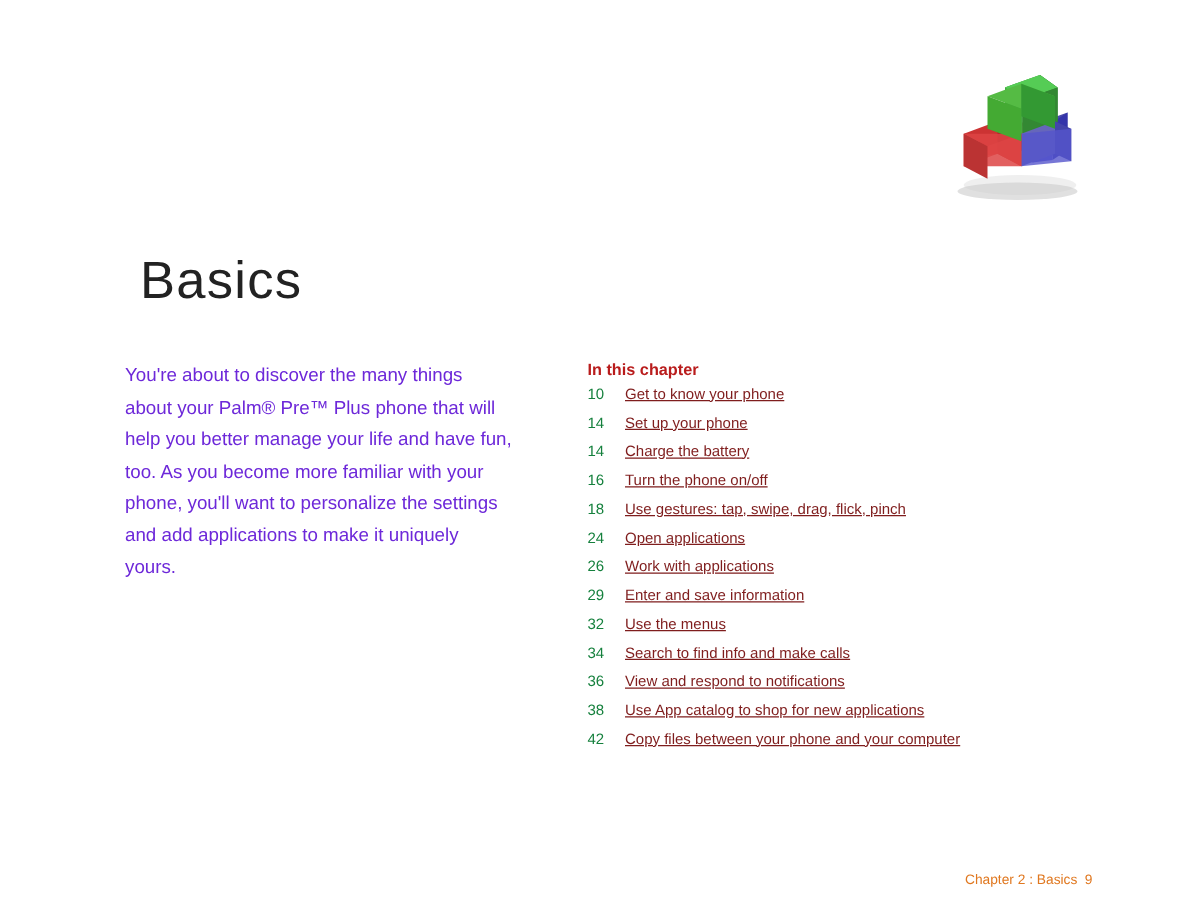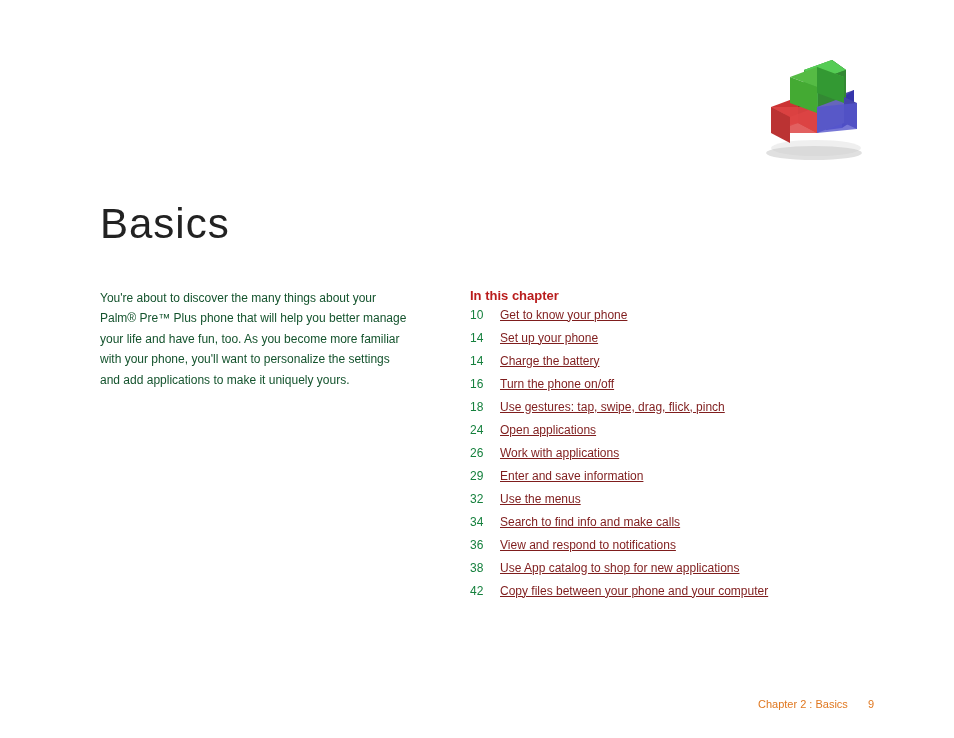--- a/index.html
+++ b/index.html
@@ -45,39 +45,40 @@
       left: 100px;
       right: 80px;
     }
 
     .chapter-title {
       font-size: 42px;
       font-weight: 300;
       color: #222222;
       letter-spacing: 1px;
       margin-bottom: 40px;
+      margin-left: 12px;
     }
 
     .two-column {
       display: flex;
       gap: 60px;
     }
 
     .left-column {
       flex: 1;
       max-width: 310px;
     }
 
     .right-column {
       flex: 1;
     }
 
     .intro-text {
-      font-size: 12px;
-      color: #14532d;
+      font-size: 15px;
+      color: #6d28d9;
       line-height: 1.7;
       margin-bottom: 20px;
     }
 
     .in-this-chapter-title {
       font-size: 13px;
       font-weight: bold;
       color: #b91c1c;
     }
 
@@ -107,21 +108,21 @@
       text-decoration: underline;
     }
 
     
     .footer {
       position: absolute;
       bottom: 28px;
       right: 80px;
       display: flex;
       align-items: flex-start;
-      gap: 20px;
+      gap: 6px;
       margin-left: 32px;
     }
 
     .footer-text {
       font-size: 11px;
       color: #e07820;
     }
 
     .footer-page-num {
       font-size: 11px;

